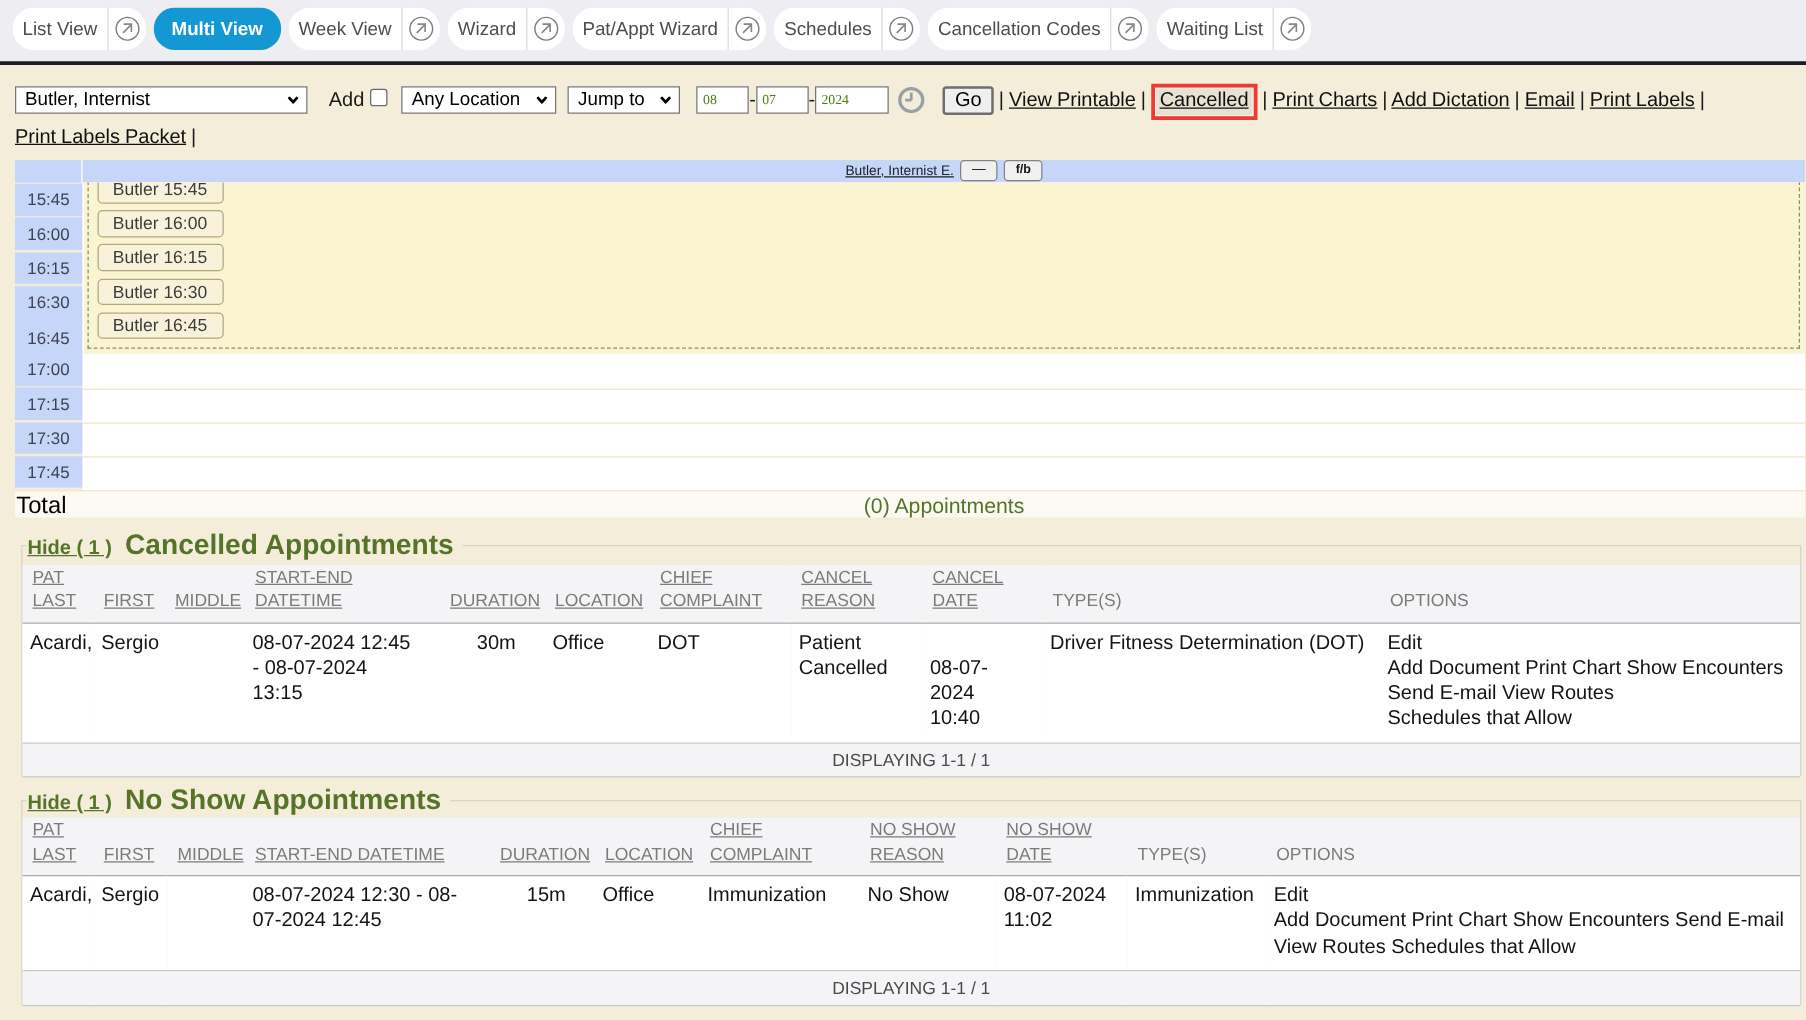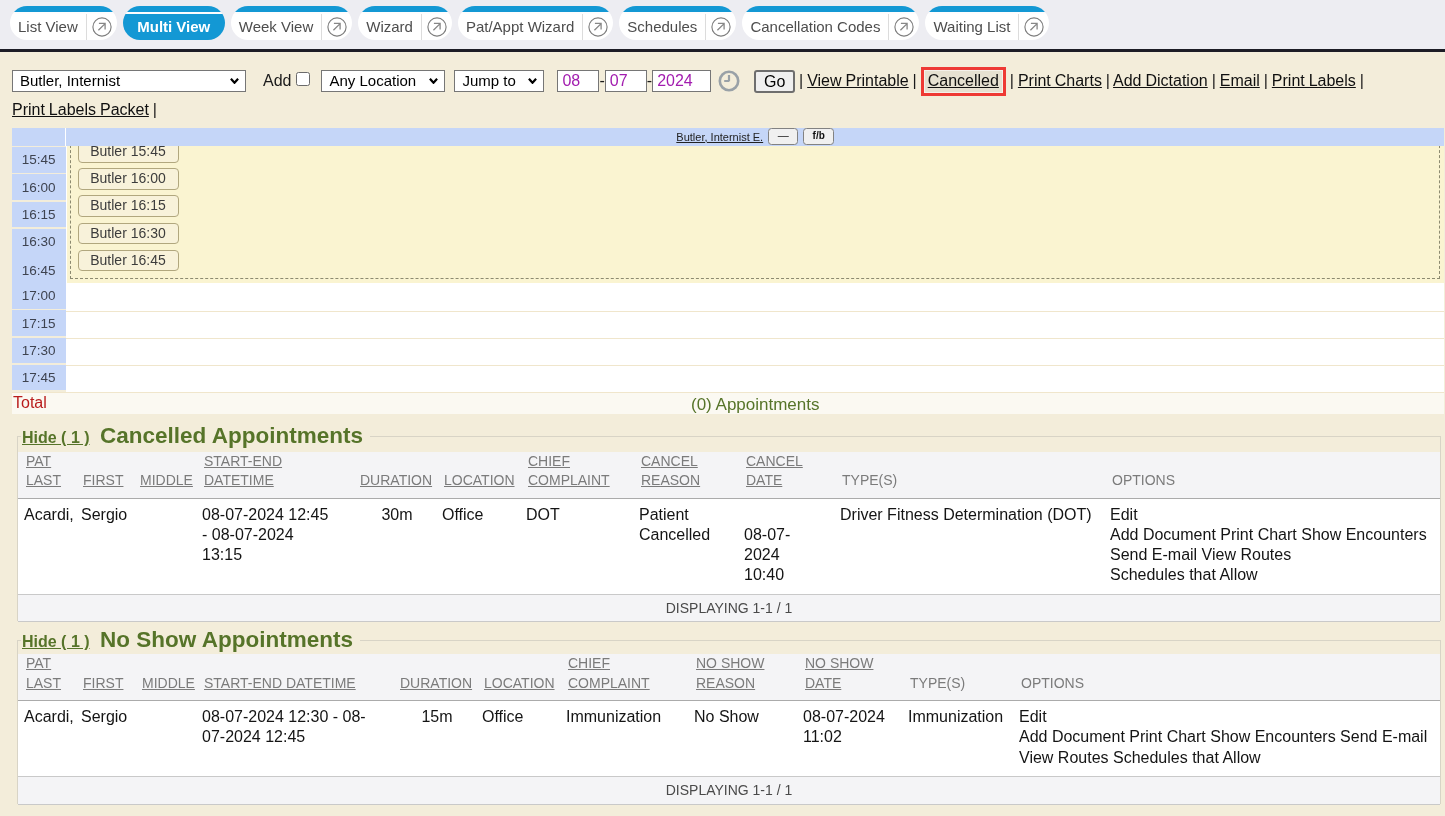--- a/index.html
+++ b/index.html
@@ -7,55 +7,55 @@
   body {
     font-family:"Liberation Sans", sans-serif;
     background:#f3edda;
     position:relative;
     color:#1a1a1a;
   }
   
   .tabbar { position:absolute; left:0; top:0; width:1445px; height:49px; background:#ededf2; }
   .darkline { position:absolute; left:0; top:49px; width:1445px; height:2.5px; background:#1c1c25; }
   .tabs { position:absolute; left:10px; top:6px; display:flex; gap:6px; }
-  .tab { height:34px; border-radius:17px; overflow:hidden; display:flex; flex-direction:column; cursor:pointer; }
+  .tab { height:34px; border-radius:17px; overflow:hidden; display:flex; cursor:pointer; }
   .tab .cap { height:6px; background:#1398d4; flex:none; }
   .tab .capgap { height:1.5px; background:rgba(255,255,255,0.88); flex:none; }
   .tab .tbody { flex:1; background:#ffffff; display:flex; align-items:center; }
   .tab.active .tbody { background:#1398d4; justify-content:center; }
   .tab .tlabel { padding:0 8px; font-size:15px; color:#4d4d4d; white-space:nowrap; flex:1; }
   .tab.active .tlabel { color:#ffffff; font-weight:bold; flex:none; padding:0; }
   .tab .iconzone { width:31px; align-self:stretch; border-left:1px solid #dcdcdc; display:flex; align-items:center; justify-content:center; flex:none; }
   
   .toolbar { position:absolute; left:0; top:51.5px; width:1445px; height:76px; padding:14px 0 0 12px; font-size:16px; line-height:29px; }
   .toolbar .sel, .toolbar .tin, .toolbar .gobtn, .toolbar .cb, .toolbar svg.clock { display:inline-block; vertical-align:middle; }
   .sel { height:22px; border:1px solid #767676; background:#fff; border-radius:0; position:relative; font-size:15px; line-height:20px; padding-left:7px; color:#000; white-space:nowrap; overflow:hidden; }
   .sel .arr { position:absolute; right:6px; top:7px; width:9px; height:6px; }
-  .tin { height:22px; border:1px solid #767676; background:#fff; font-size:16px; line-height:20px; padding-left:4px; color:#a21caf; }
+  .tin { height:22px; border:1px solid #767676; background:#fff; font-size:11px; line-height:20px; padding-left:4px; color:#4d7c0f;font-family:Liberation Serif, serif; }
   .cb { width:14px; height:14px; border:1.6px solid #6b6b6b; border-radius:2.5px; background:#fff; position:relative; top:-2px; }
   .gobtn { width:41px; height:23px; background:#efefef; border:2px solid #6e6e6e; border-radius:3px; font-size:16px; line-height:19px; text-align:center; color:#000; }
   .toolbar a { color:#101010; text-decoration:underline; }
   .redbox { border:3px solid #ee3a34; padding:2px 4px 4px 4px; background:rgba(160,160,160,0.15); box-shadow:inset 0 0 0 1px rgba(255,255,255,0.55); }
   
   .grid { position:absolute; left:0; top:127.5px; width:1445px; }
   .ghead { position:absolute; left:12px; top:0; width:1432px; height:18px; background:#c5d6f8; }
   .ghead .gcorner { position:absolute; left:0; top:0; width:53.5px; height:18px; border-right:1.5px solid #fff; }
   .ghead .gtitle { position:absolute; left:54.5px; right:0; top:0; height:18px; display:flex; align-items:center; justify-content:center; gap:5px; }
   .ghead a.prov { color:#222222; font-size:11px; text-decoration:underline; }
   .minibtn { height:17px; background:#f0f0f0; border:1.5px solid #828282; border-radius:3.5px; font-size:11px; line-height:13px; text-align:center; color:#111; display:inline-block; }
   .btn-min { width:30px; }
   .btn-fb { width:31px; font-weight:bold; font-size:10px; }
   .timecol .tcell { position:absolute; left:12px; width:53.5px; background:#c5d6f8; color:#3e4350; font-size:13.5px; display:flex; align-items:center; justify-content:center; }
   .mainarea { position:absolute; left:66px; top:18.5px; width:1378px; height:246.2px; background:#ffffff; }
   .rowline { position:absolute; left:0; width:100%; height:1px; background:#f0e6cc; }
   .openblock { position:absolute; left:0.5px; top:0px; width:1377px; height:137px; background:#faf4d1; overflow:hidden; }
   .openinner { position:absolute; left:3.5px; right:3.5px; top:-6px; bottom:4.5px; border:1px dashed #8c8a70; }
   .slotbtn { position:absolute; left:11px; width:101px; height:21.5px; background:#f8f2da; border:1px solid #b1a77e; border-radius:4px; font-size:14px; color:#3c3c3c; text-align:center; line-height:19.5px; }
   .totalrow { position:absolute; left:12px; top:264.7px; width:1432px; height:22.3px; background:#fbf9f2; border-top:1px solid #f0e6cc; }
-  .totalrow .tlab { position:absolute; left:1px; top:1px; font-size:16px; color:#b91c1c; }
+  .totalrow .tlab { position:absolute; left:1px; top:1px; font-size:19px; color:#000000; }
   .totalrow .tval { position:absolute; left:54.5px; right:0; top:2px; text-align:center; font-size:17px; color:#567429; }
   
   .section { position:absolute; left:17px; width:1424px; border:1px solid #d8d4c6; }
   .sec1 { top:436px; height:185px; }
   .sec2 { top:640px; height:164px; }
   .legend { position:absolute; left:3px; top:-14px; background:#f3edda; padding:0 7px 0 1px; white-space:nowrap; }
   .legend a.hide { font-size:16px; font-weight:bold; color:#567429; text-decoration:underline; }
   .legend .ltitle { font-size:22.5px; font-weight:bold; color:#567429; margin-left:6px; }
   table.apt { border-collapse:collapse; table-layout:fixed; width:1422px; }
   .sec1 table.apt { margin-top:14.5px; }

